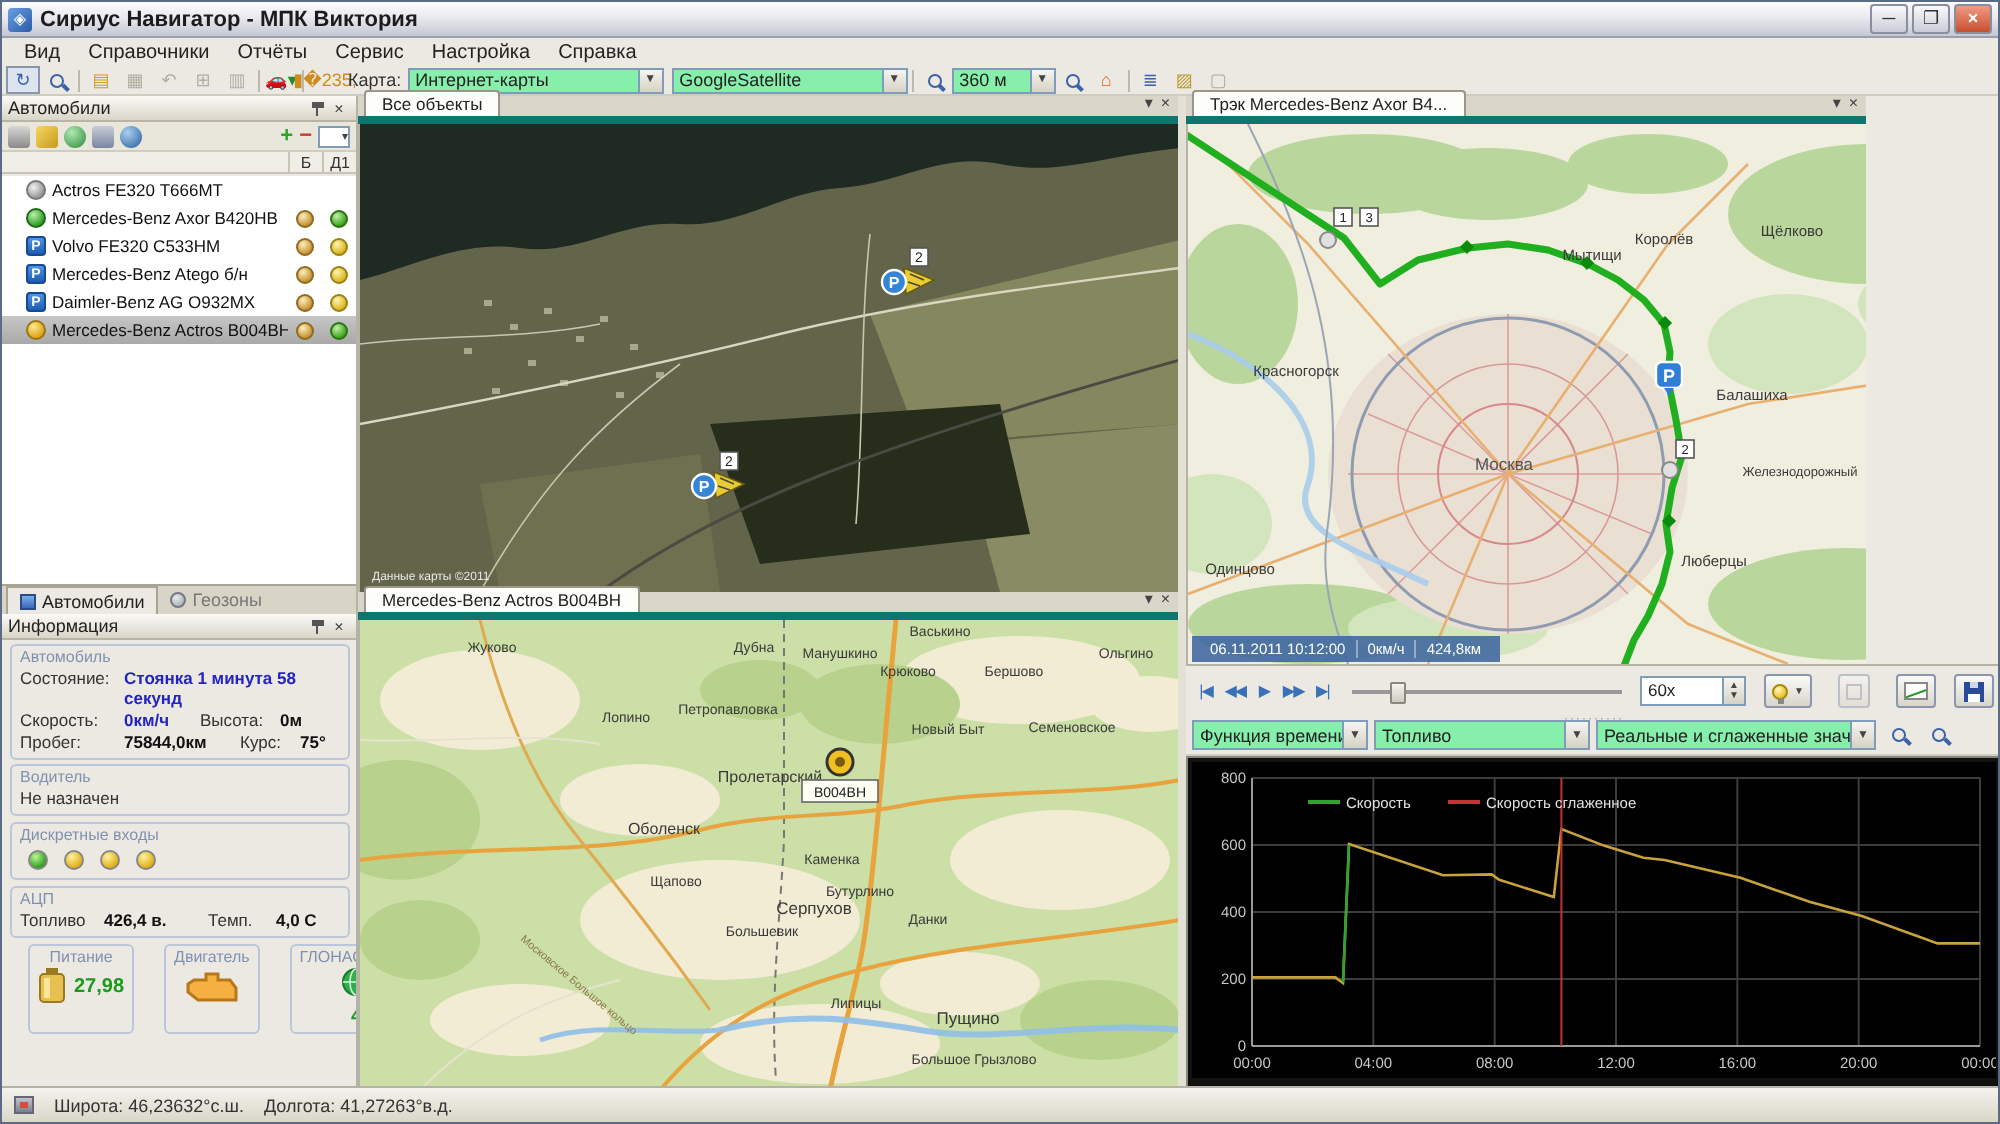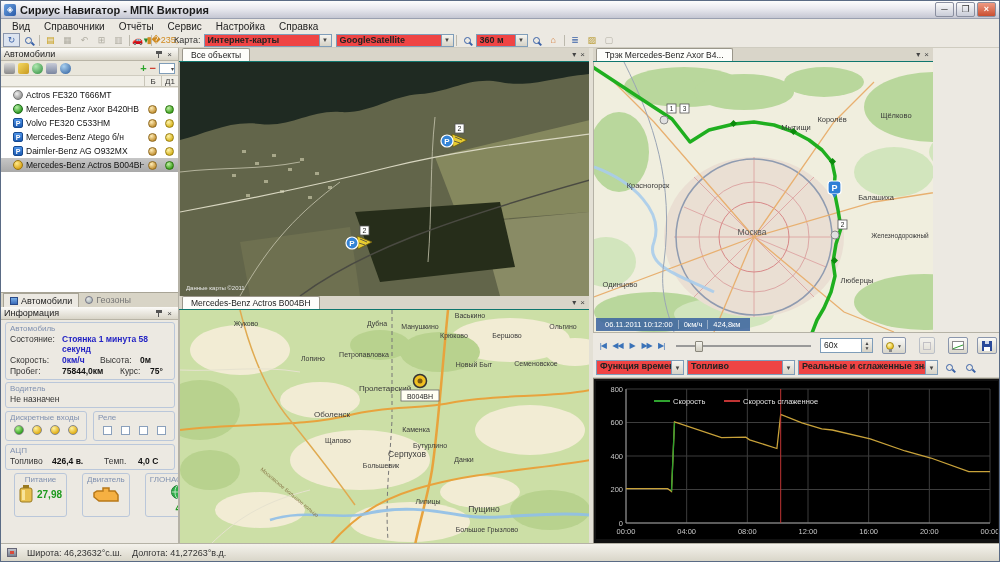--- a/index.html
+++ b/index.html
@@ -21,22 +21,22 @@
   
   .menubar { position:absolute; left:0; top:18px; right:0; height:14px; background:#ece9e2; display:flex; align-items:center; padding-left:4px; }
   .menu-item { font-size:10px; color:#222; padding:0 7px; }
   .toolbar { position:absolute; left:0; top:32px; right:0; height:15px; background:#ece9e2; border-bottom:1px solid #cfccc0;
     display:flex; align-items:center; padding-left:2px; }
   .ti { width:17px; height:14px; display:flex; align-items:center; justify-content:center; font-size:9px; color:#3a62a8; flex:none; }
   .ti.pressed { border:1px solid #8a96ad; background:#dce4f0; }
   .ti.dis { color:#b0ada2; }
   .tsep { width:1px; height:11px; background:#bcb9ad; margin:0 2px; flex:none; }
   .tlabel { font-size:9px; color:#333; padding:0 3px; flex:none; }
-  .combo { height:13px; background:#ef4444; border:1px solid #7f9db9; font-size:9px; color:#222;
-    display:flex; padding-left:3px; position:relative; flex:none; overflow:hidden; white-space:nowrap;font-weight:bold; }
+  .combo { height:13px; background:#86efac; border:1px solid #7f9db9; font-size:9px; color:#222;
+    display:flex; align-items:center; padding-left:3px; position:relative; flex:none; overflow:hidden; white-space:nowrap; }
   .combo .arr { margin-left:auto; width:12px; height:100%; border-left:1px solid #7f9db9;
     background:linear-gradient(180deg,#f5f4ef,#d6d2c6); font-size:6px; color:#444; display:flex; align-items:center; justify-content:center; flex:none; }
   .combo .cval { overflow:hidden; white-space:nowrap; flex:1; }
 
   
   .left { position:absolute; left:0; top:47px; width:178px; bottom:18px; background:#ece9e2; border-right:1px solid #b5b2a6; }
   .pane-cap { height:13px; background:linear-gradient(180deg,#fbfaf7,#d9d5c8); border-bottom:1px solid #b8b4a6;
     display:flex; align-items:center; font-size:9px; color:#222; padding:0 3px; }
   .pane-cap .capspace { flex:1; }
   .cap-btn { font-size:8px; color:#444; width:11px; text-align:center; }
@@ -94,21 +94,21 @@
   .gval { color:#1e9a1e; font-weight:bold; font-size:10px; }
 
   
   .statusbar { position:absolute; left:0; right:0; bottom:0; height:18px; background:linear-gradient(180deg,#f4f2ec,#d9d6c9);
     border-top:1px solid #b5b2a6; display:flex; align-items:center; font-size:9px; color:#333; padding:0 6px; gap:10px; }
   .st-icon { width:10px; height:9px; background:linear-gradient(180deg,#c0c4cc,#7a8290); border:1px solid #667; position:relative; }
   .st-icon::after { content:''; position:absolute; left:2px; top:2px; width:4px; height:3px; background:#d94a3a; }
 
   
   .panel { position:absolute; }
-  .tabbar { height:14px; background:#d9d5c9; border-bottom:1px solid #0f766e; display:flex; align-items:flex-end; padding-left:3px; }
+  .tabbar { height:14px; background:#d9d5c9; border-bottom:4px solid #0f766e; display:flex; align-items:flex-end; padding-left:3px; }
   .mtab { height:13px; background:#fdfdfa; border:1px solid #9a968a; border-bottom:none; border-radius:2px 2px 0 0;
     font-size:8.5px; color:#222; padding:1px 8px 0; white-space:nowrap; }
   .tab-btns { margin-left:auto; display:flex; align-items:center; gap:4px; padding:0 4px 2px; }
   .tab-btns span { font-size:8px; color:#444; }
   .mapbox { position:absolute; left:0; right:0; bottom:0; overflow:hidden; border-left:1px solid #b5b2a6; }
 
   .overlaybar { position:absolute; left:2px; bottom:1px; height:13px; display:flex; align-items:center;
     background:rgba(62,102,160,0.88); color:#fff; font-size:7.5px; padding:0 4px; gap:0; }
   .ob-seg { padding:0 5px; border-right:1px solid rgba(255,255,255,0.4); white-space:nowrap; }
   .ob-seg:last-child { border-right:none; }
@@ -340,29 +340,20 @@
       </div>
 
       <div class="fsrow">
         <div class="fs" style="flex:1.1;">
           <span class="fleg">Дискретные входы</span>
           <div style="display:flex;">
             <span class="led g"></span>
             <span class="led y"></span>
             <span class="led y"></span>
             <span class="led y"></span>
-          </div>
-        </div>
-        <div class="fs" style="flex:1;">
-          <span class="fleg">Реле</span>
-          <div style="display:flex;">
-            <span class="chk"></span>
-            <span class="chk"></span>
-            <span class="chk"></span>
-            <span class="chk"></span>
           </div>
         </div>
       </div>
 
       <div class="fs">
         <span class="fleg">АЦП</span>
         <div class="irow">
           <span class="lblw" style="width:42px;">Топливо</span>
           <span class="vbold" style="width:52px;">426,4 в.</span>
           <span class="lblw" style="width:34px;">Темп.</span>

